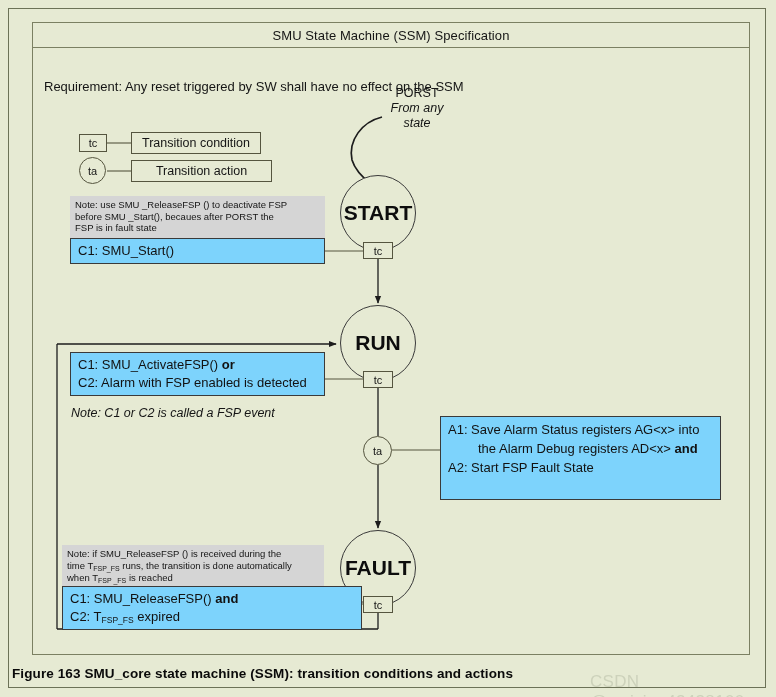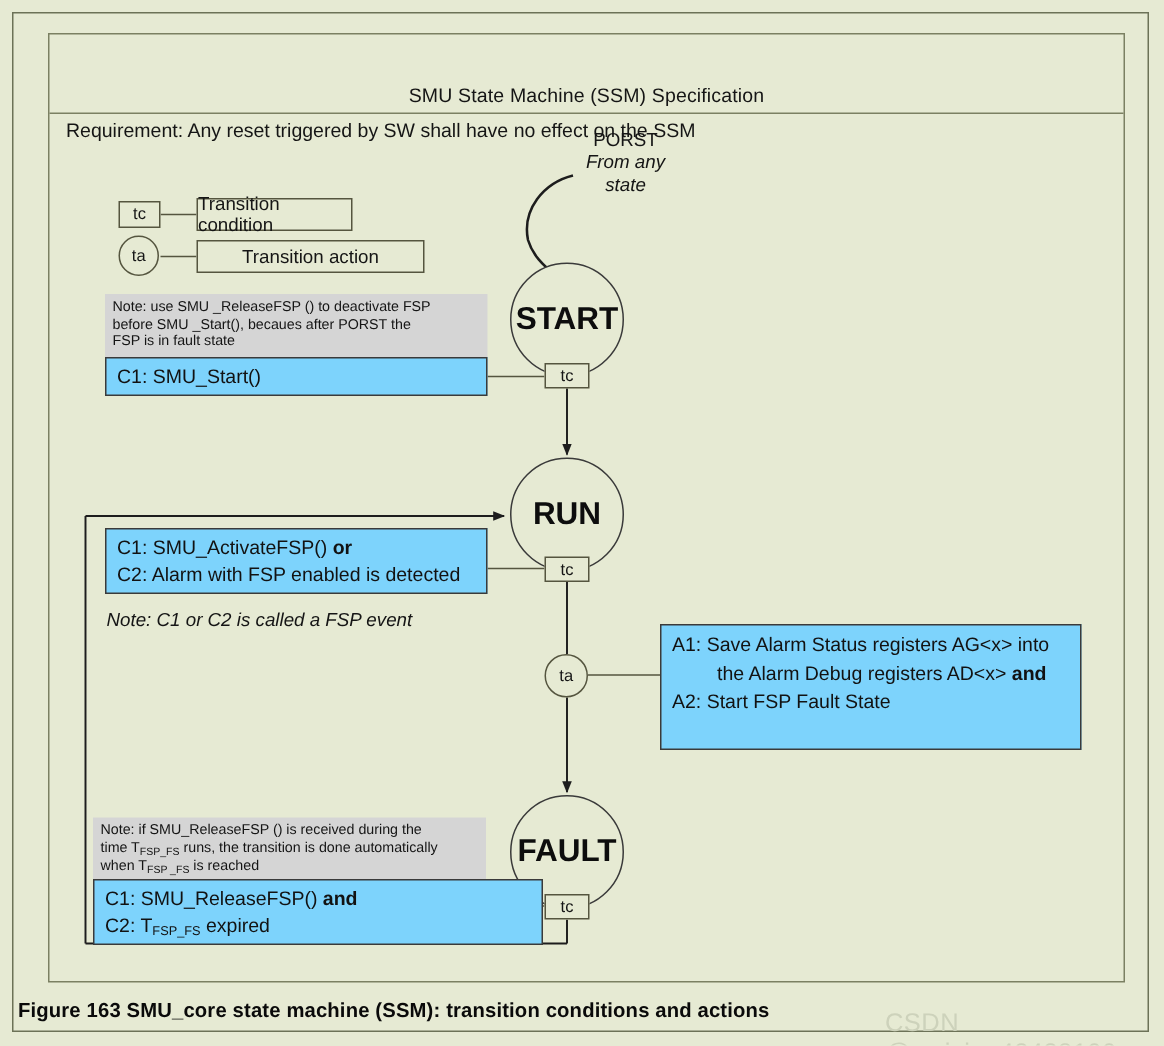--- a/index.html
+++ b/index.html
@@ -44,21 +44,20 @@
     position: absolute;
     left: 0;
     top: 0;
     width: 100%;
     height: 25px;
     border-bottom: 1px solid #7b8062;
     box-sizing: border-box;
     display: flex;
     align-items: center;
     justify-content: center;
-    margin-top: 28px;
   }
   #diagram-title-bar .title-text {
     font-size: 13px;
     color: #151515;
     letter-spacing: 0.1px;
   }
 
   #requirement-line {
     position: absolute;
     left: 11px;
@@ -180,23 +179,23 @@
     border: 1px solid #55553f;
     background: #e6ead3;
     display: flex;
     align-items: center;
     justify-content: center;
     font-size: 12.5px;
     color: #151515;
     box-sizing: border-box;
   }
   #legend-tc-key   { left: 79px; top: 134px; }
-  #legend-tc-label { left: 131px; top: 132px; width: 104px; height: 22px; }
+  #legend-tc-label { left: 131px; top: 132px; width: 130px; height: 22px; }
   #legend-ta-key   { left: 79px; top: 157px; }
-  #legend-ta-label { left: 131px; top: 160px; width: 152px; height: 22px; }
+  #legend-ta-label { left: 131px; top: 160px; width: 141px; height: 22px; }
 
   
   .note-block {
     position: absolute;
     background: #d5d5d5;
     color: #151515;
     font-size: 9.5px;
     line-height: 11.5px;
     padding: 3px 4px 3px 5px;
     box-sizing: border-box;

